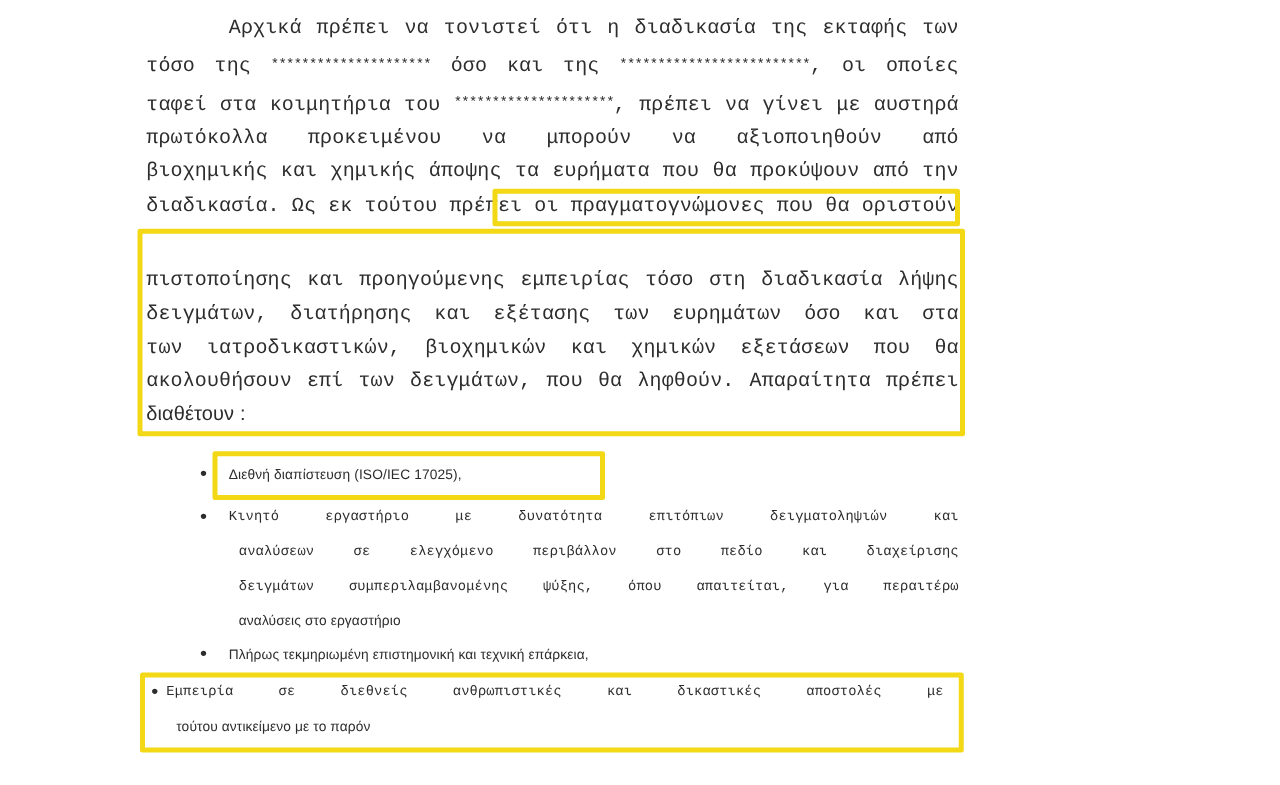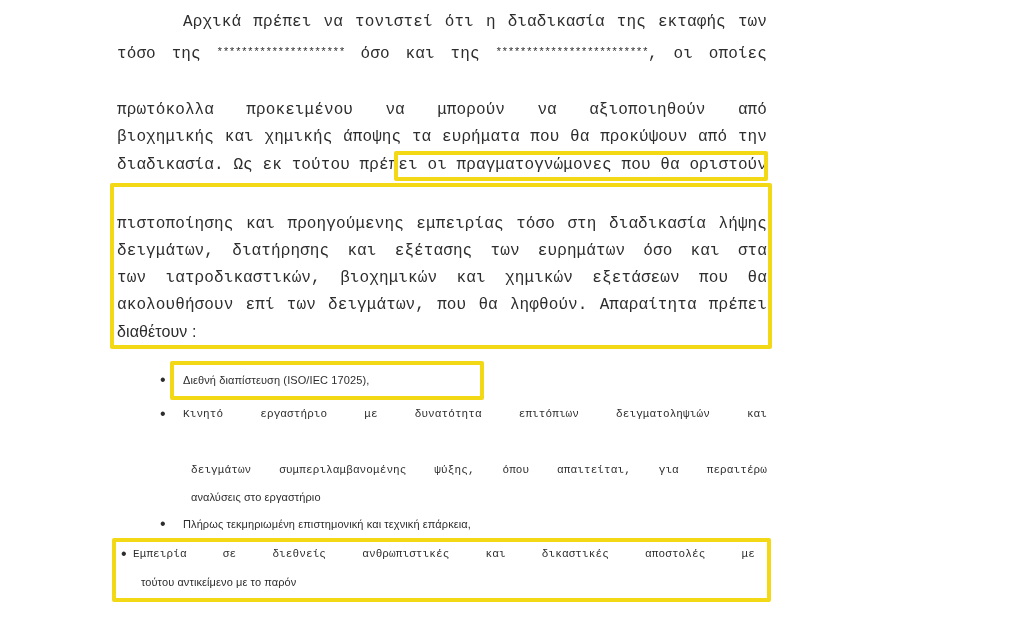--- a/index.html
+++ b/index.html
@@ -72,20 +72,23 @@
 <body>
 
 <div id="page">
 
   <div class="line just indent" style="top:10px">Αρχικά πρέπει να τονιστεί ότι η διαδικασία της εκταφής των σωρών</div>
 
   <div class="line just" style="top:40px">
     <span>τόσο της </span><span class="stars">*********************</span><span> όσο και της </span><span class="stars">*************************</span><span>, οι οποίες έχουν</span>
   </div>
 
+  <div class="line just" style="top:71px">
+    <span>ταφεί στα κοιμητήρια του </span><span class="stars">*********************</span><span>, πρέπει να γίνει με αυστηρά</span>
+  </div>
 
   <div class="line just" style="top:98px">πρωτόκολλα προκειμένου να μπορούν να αξιοποιηθούν από ιατροδικαστικής,</div>
   <div class="line just" style="top:125px">βιοχημικής και χημικής άποψης τα ευρήματα που θα προκύψουν από την όλη</div>
 
   <div class="line just" style="top:153px">
     <span>διαδικασία. Ως εκ τούτου πρέπει </span><span>οι πραγματογνώμονες που θα οριστούν από</span>
   </div>
 
   <div class="line just" style="top:212px">πιστοποίησης και προηγούμενης εμπειρίας τόσο στη διαδικασία λήψης</div>
   <div class="line just" style="top:239px">δειγμάτων, διατήρησης και εξέτασης των ευρημάτων όσο και στα αποτελέσματα</div>
@@ -94,20 +97,21 @@
   <div class="line left" style="top:320px">διαθέτουν :</div>
 
   <div class="dot" style="left:160px; top:368px">•</div>
   <div class="dot" style="left:160px; top:402px">•</div>
   <div class="dot" style="left:160px; top:512px">•</div>
   <div class="dot" style="left:121px; top:542px">•</div>
 
   <div class="bline left" style="left:183px; top:368px; width:310px">Διεθνή διαπίστευση (ISO/IEC 17025),</div>
 
   <div class="bline just" style="left:183px; top:402px; width:584px">Κινητό εργαστήριο με δυνατότητα επιτόπιων δειγματοληψιών και</div>
+  <div class="bline just" style="left:191px; top:430px; width:576px">αναλύσεων σε ελεγχόμενο περιβάλλον στο πεδίο και διαχείρισης</div>
   <div class="bline just" style="left:191px; top:458px; width:576px">δειγμάτων συμπεριλαμβανομένης ψύξης, όπου απαιτείται, για περαιτέρω</div>
   <div class="bline left" style="left:191px; top:485px; width:576px">αναλύσεις στο εργαστήριο</div>
 
   <div class="bline left" style="left:183px; top:512px; width:560px">Πλήρως τεκμηριωμένη επιστημονική και τεχνική επάρκεια,</div>
 
   <div class="bline just" style="left:133px; top:542px; width:622px">Εμπειρία σε διεθνείς ανθρωπιστικές και δικαστικές αποστολές με</div>
   <div class="bline left" style="left:141px; top:570px; width:600px">τούτου αντικείμενο με το παρόν</div>
 
   <div class="hl-box" style="left:394px; top:151px; width:374px; height:30px"></div>
   <div class="hl-box" style="left:110px; top:183px; width:662px; height:166px"></div>

